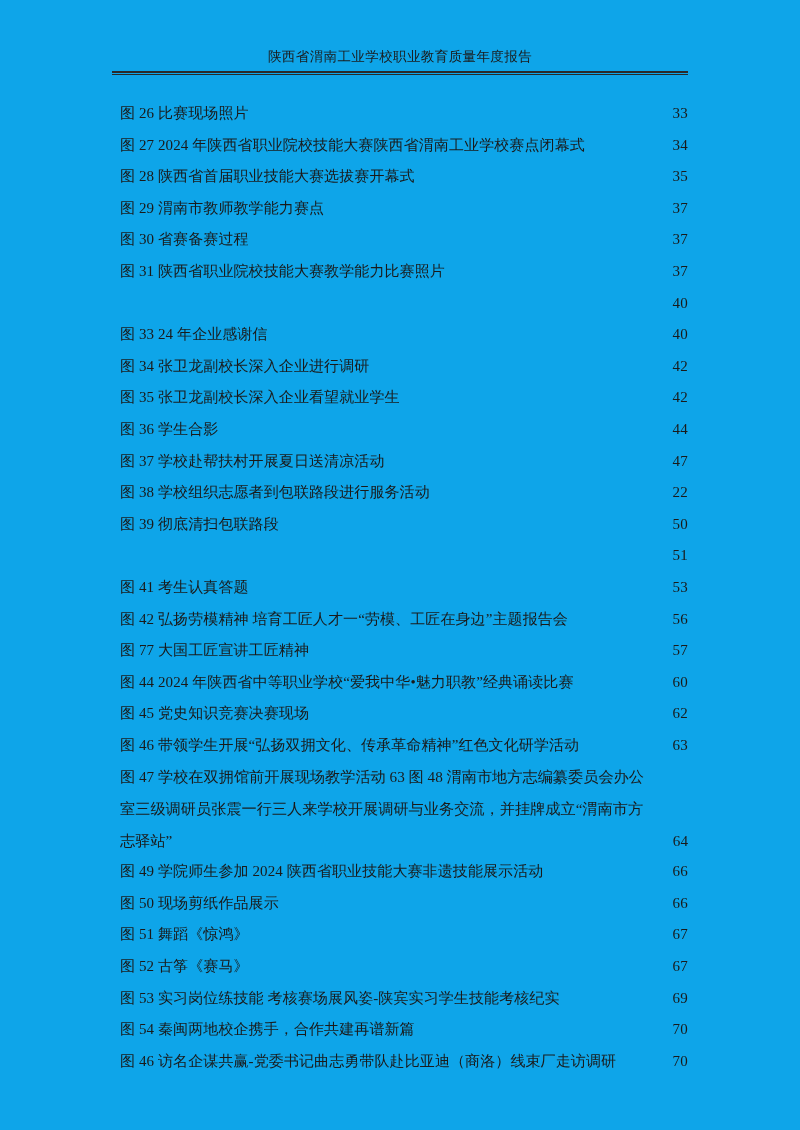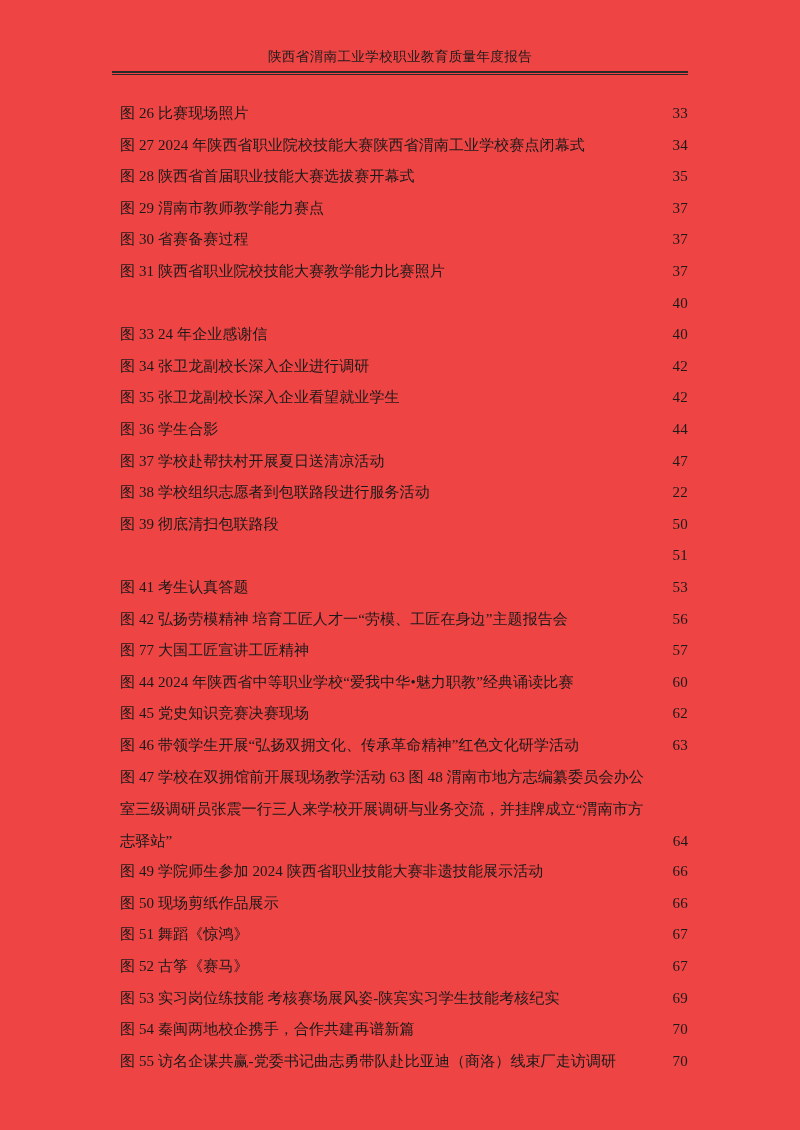--- a/index.html
+++ b/index.html
@@ -4,21 +4,21 @@
 <style>
   html, body {
     margin: 0;
     padding: 0;
     background: #ffffff;
   }
   .page {
     position: relative;
     width: 800px;
     height: 1130px;
-    background: #ef4444;
+    background: #0ea5e9;
     overflow: hidden;
     font-family: "Liberation Serif", "DejaVu Serif", serif;
     color: #111111;
     box-sizing: border-box;
   }
 
   
   .header {
     position: absolute;
     left: 112px;
@@ -288,19 +288,19 @@
         <span class="label">图 53  实习岗位练技能  考核赛场展风姿-陕宾实习学生技能考核纪实</span>
         <span class="leader"></span>
         <span class="pageno">69</span>
       </div>
       <div class="toc-entry loose">
         <span class="label">图 54 秦闽两地校企携手，合作共建再谱新篇</span>
         <span class="leader"></span>
         <span class="pageno">70</span>
       </div>
       <div class="toc-entry">
-        <span class="label">图 55 访名企谋共赢-党委书记曲志勇带队赴比亚迪（商洛）线束厂走访调研</span>
+        <span class="label">图 46 访名企谋共赢-党委书记曲志勇带队赴比亚迪（商洛）线束厂走访调研</span>
         <span class="leader"></span>
         <span class="pageno">70</span>
       </div>
     </div>
 
 </div>
 
 </body></html>

